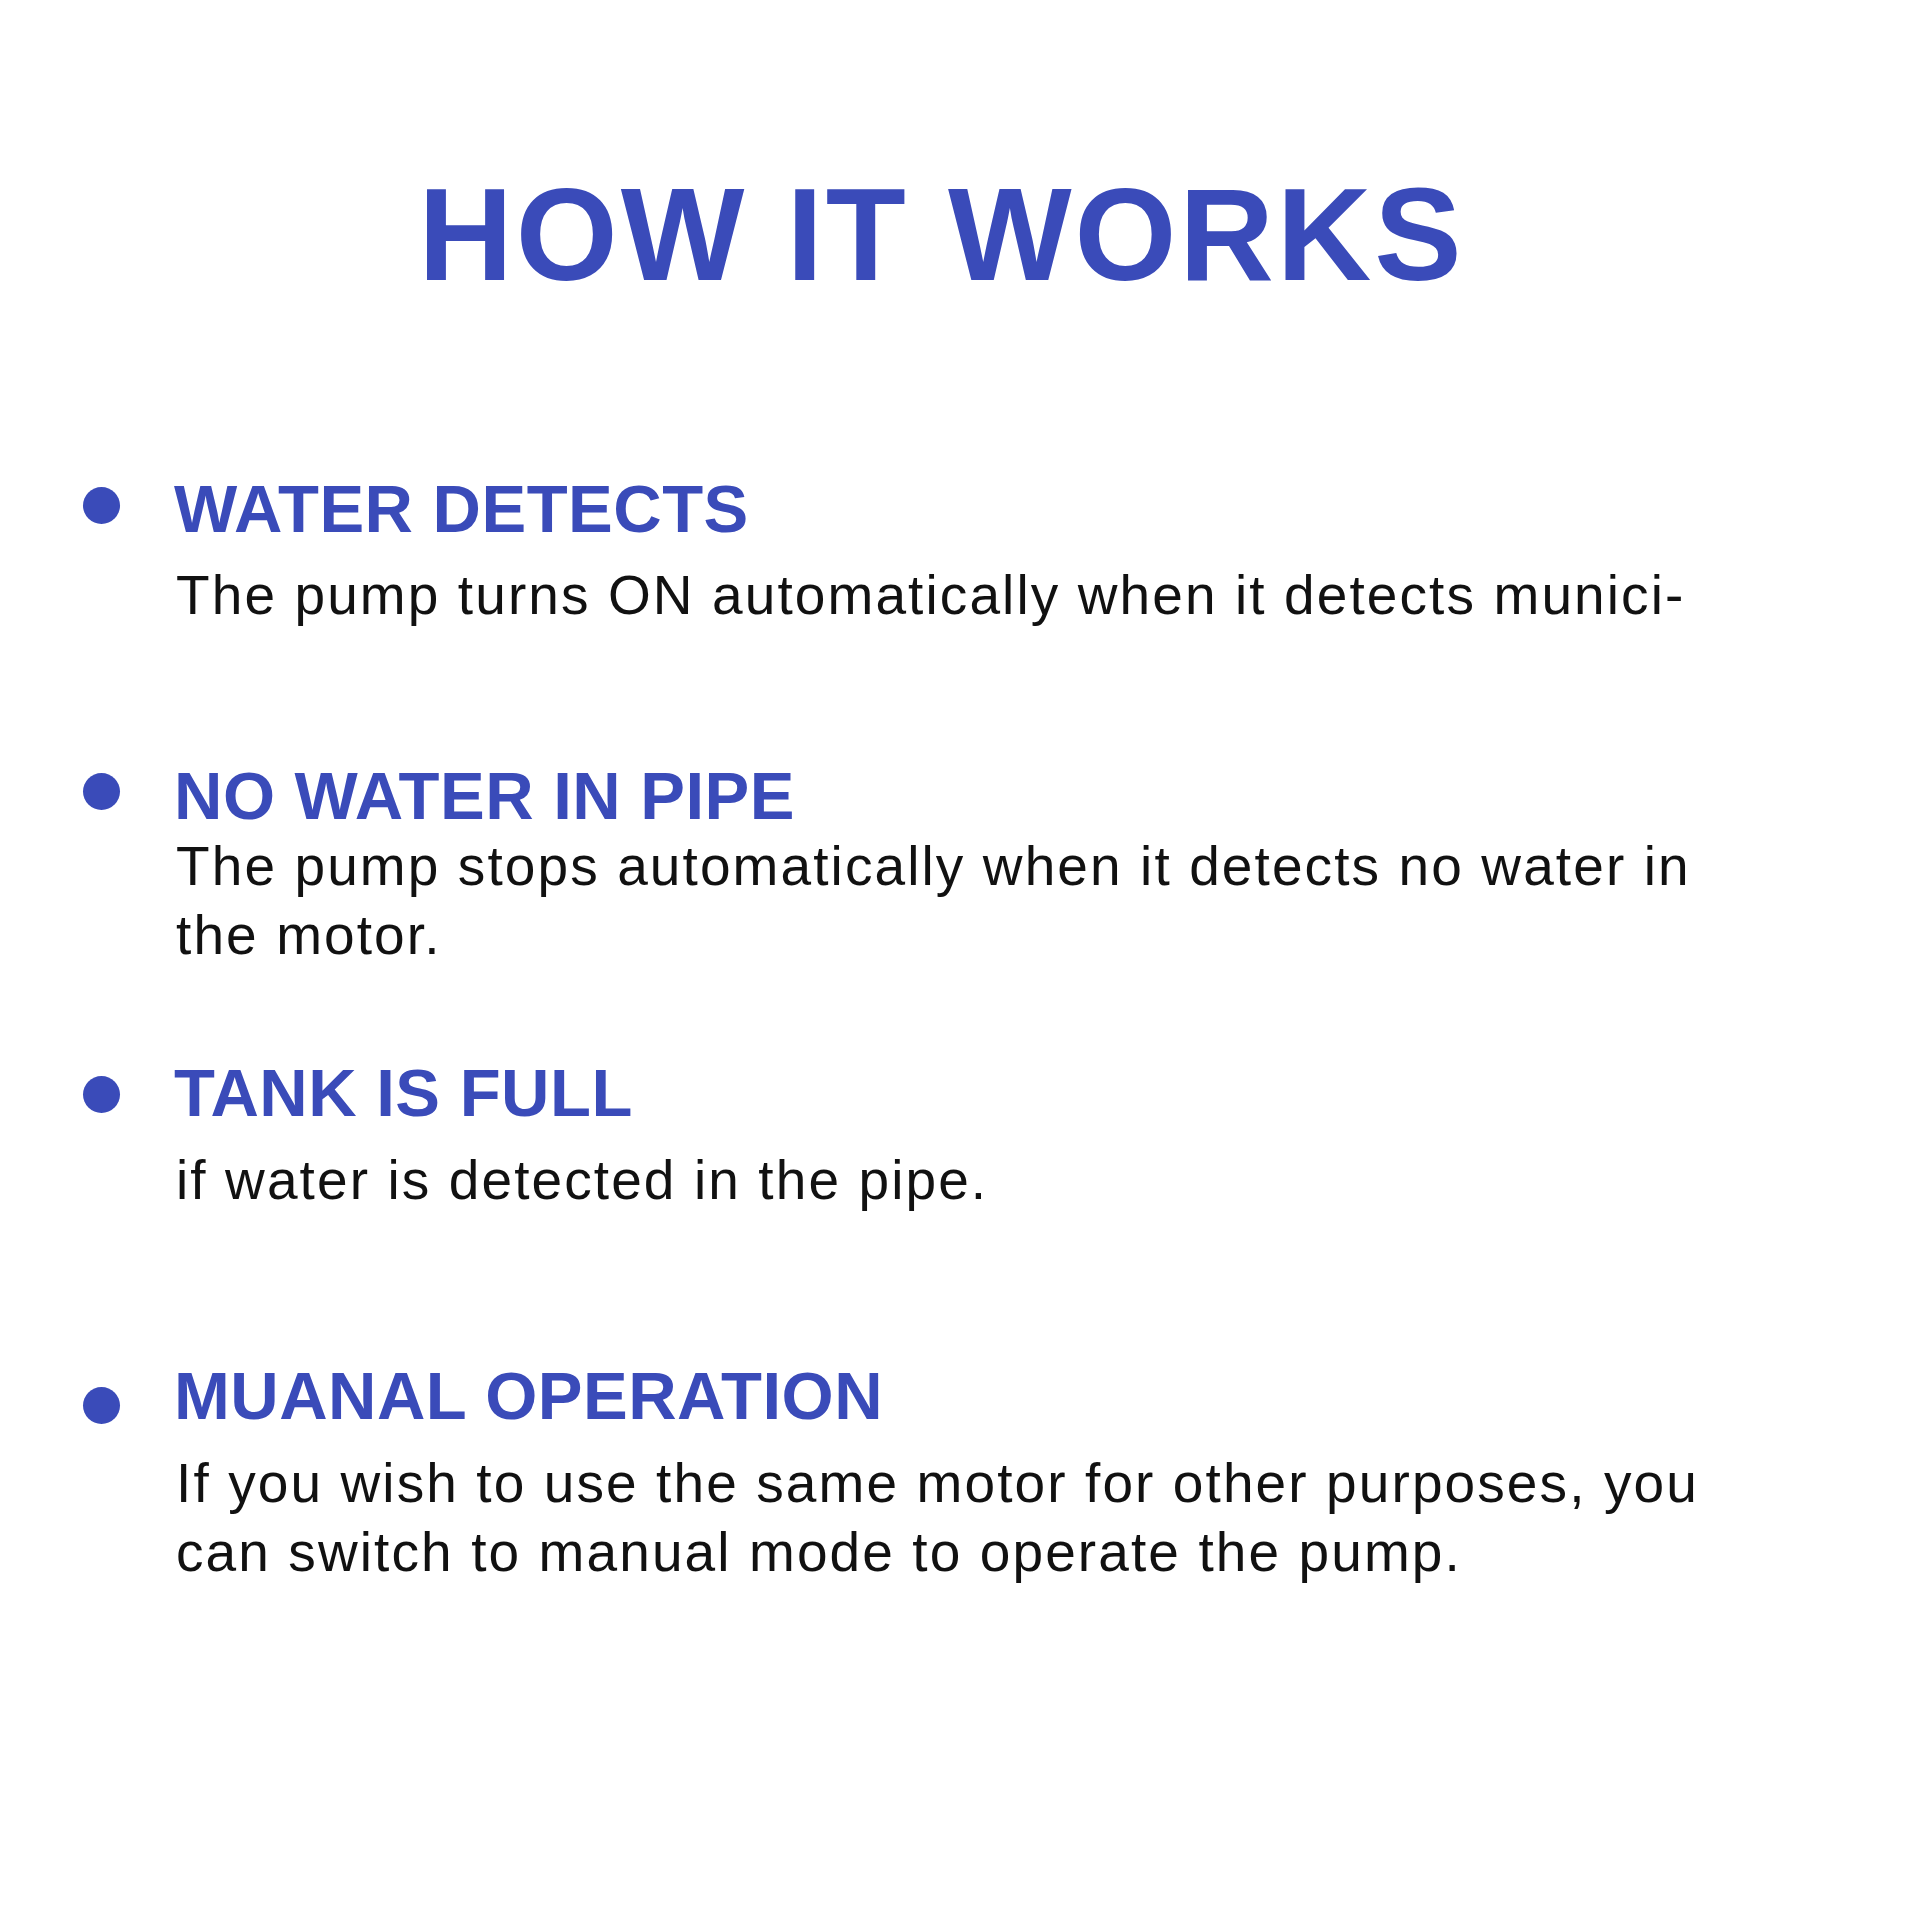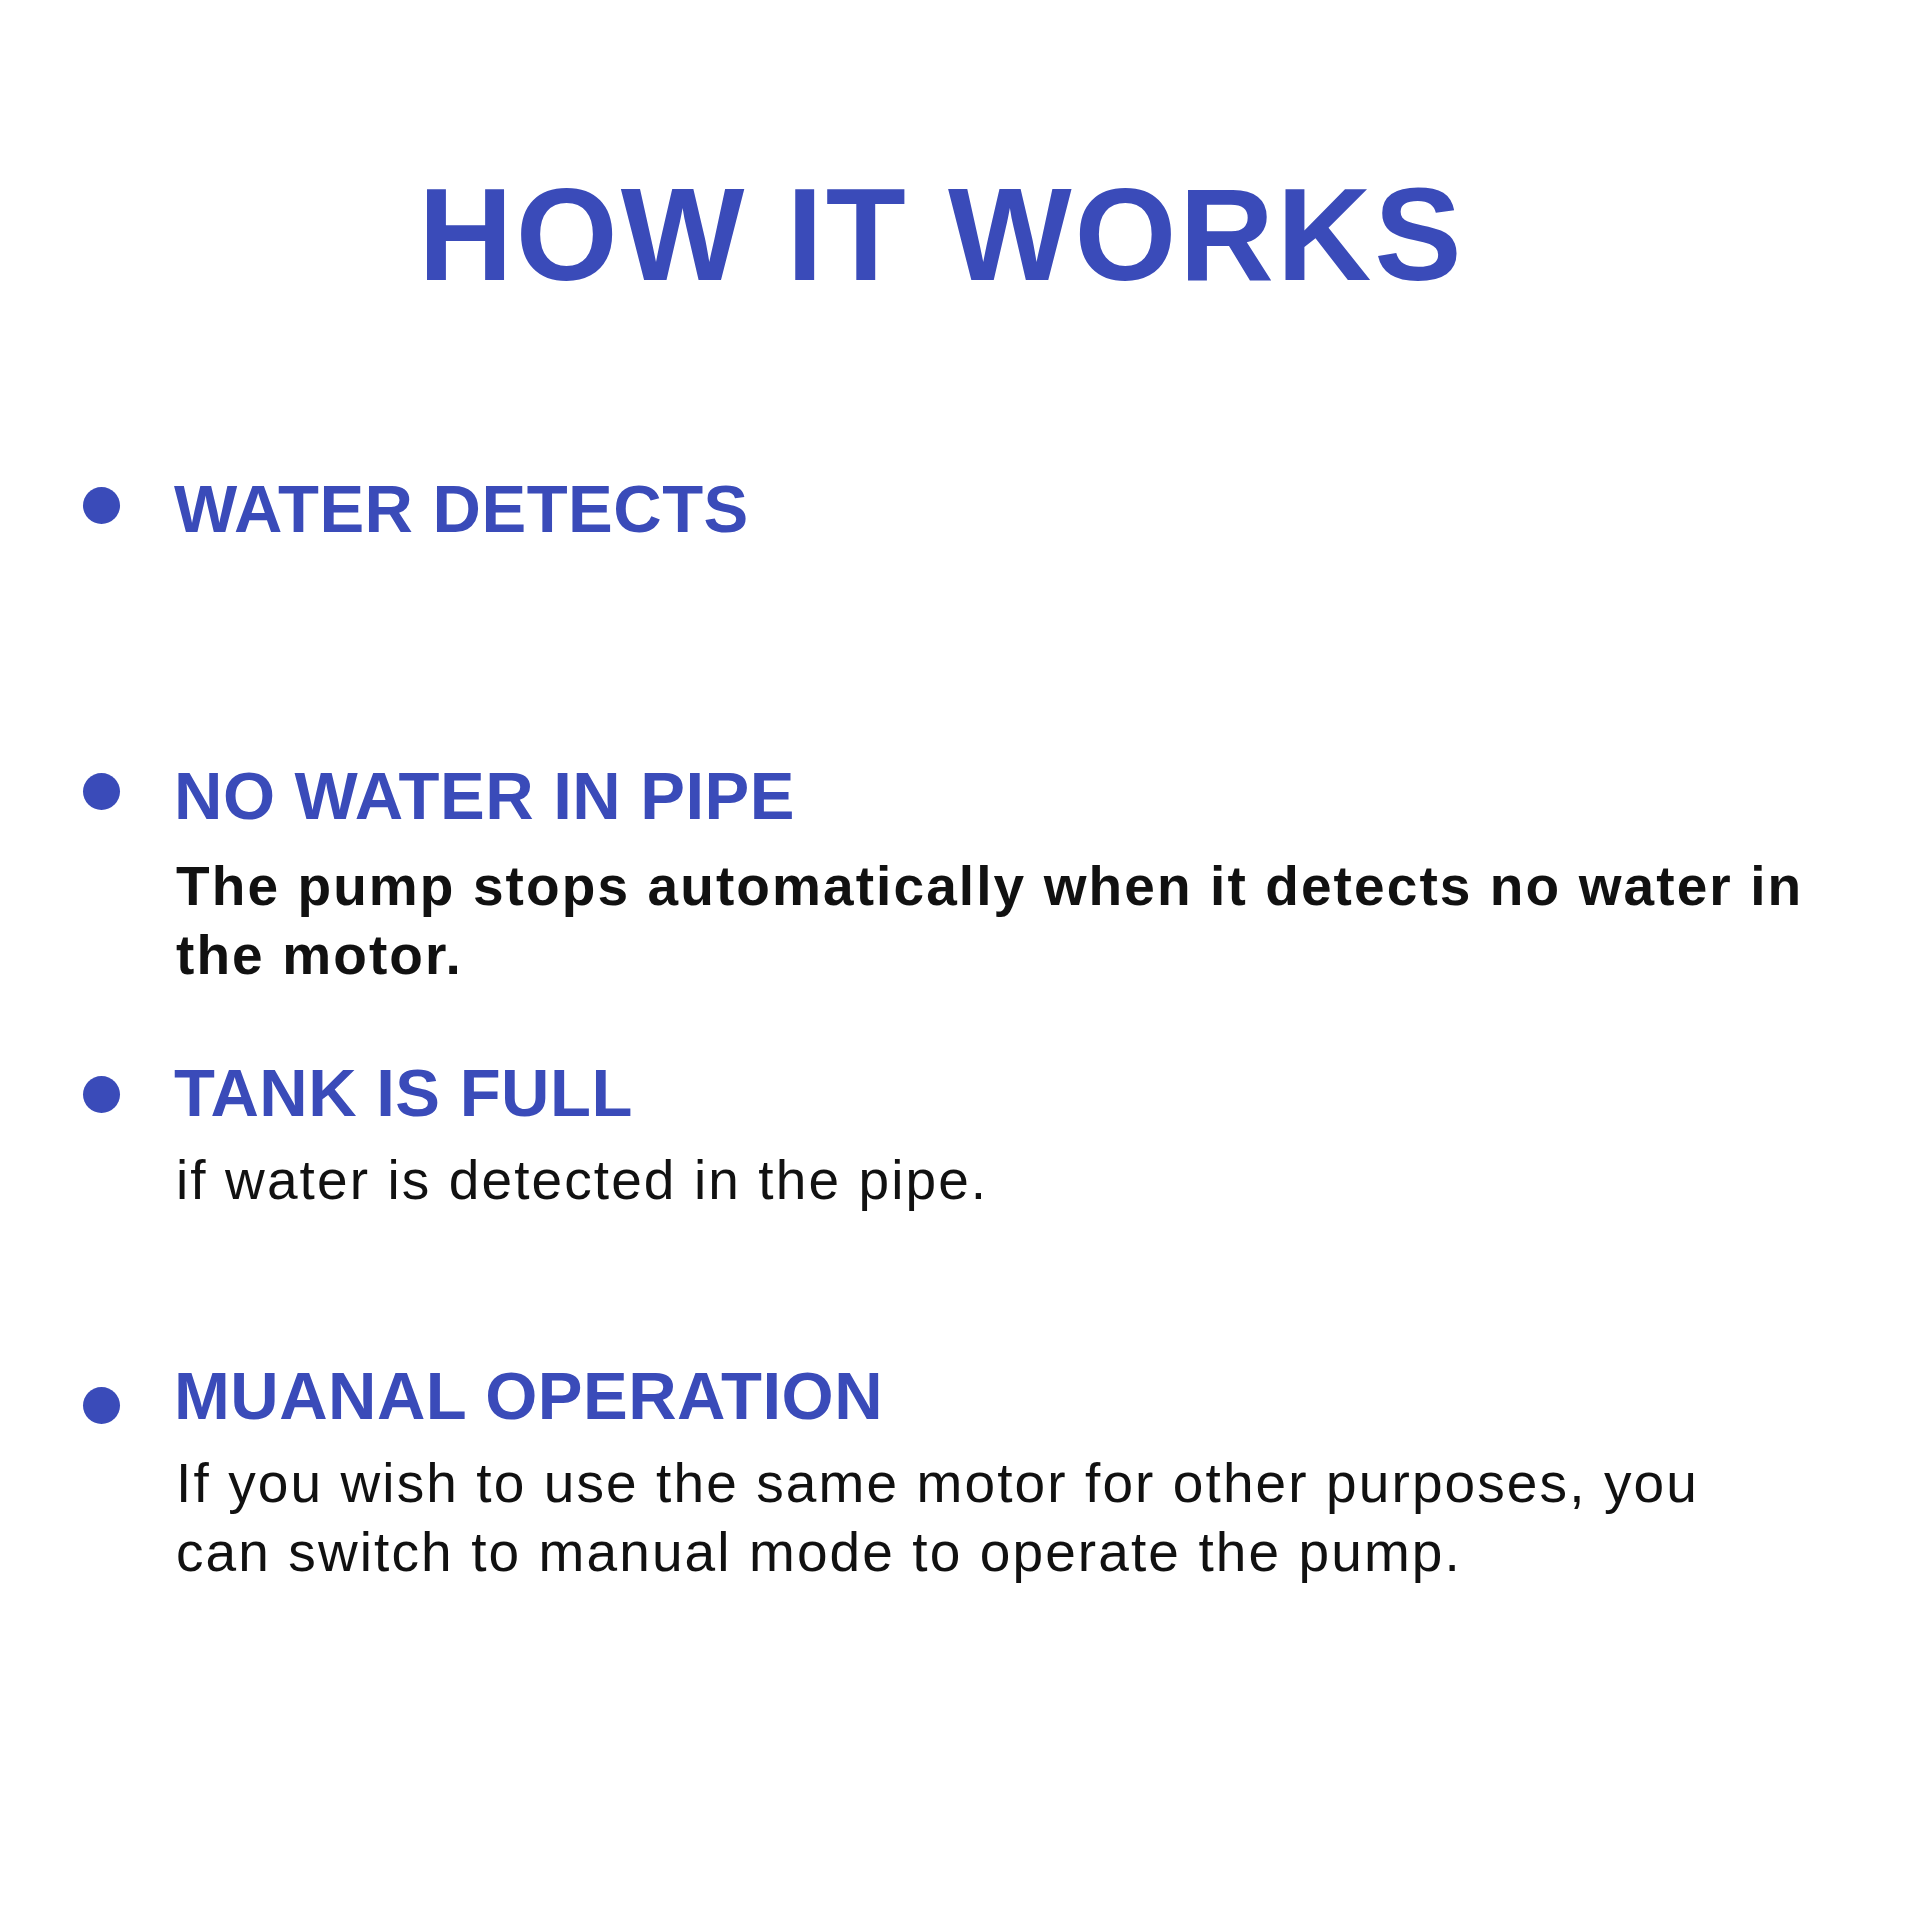--- a/index.html
+++ b/index.html
@@ -19,27 +19,28 @@
 </style>
 </head>
 <body>
 
 <h1 class="title">HOW IT WORKS</h1>
 
 <div class="section" style="top:0;">
   <div class="bullet" style="top:487px;"></div>
   <h2 class="heading" style="top:480px;">WATER DETECTS</h2>
   <p class="body" style="top:561px;">
+    <span>The pump turns ON automatically when it detects munici-</span>
   </p>
 </div>
 
 <div class="section" style="top:0;">
   <div class="bullet" style="top:773px;"></div>
   <h2 class="heading" style="top:767px;">NO WATER IN PIPE</h2>
-  <p class="body" style="top:852px;font-weight:bold;">
+  <p class="body" style="top:832px;">
     <span>The pump stops automatically when it detects no water in</span>
     <span>the motor.</span>
   </p>
 </div>
 
 <div class="section" style="top:0;">
   <div class="bullet" style="top:1076px;"></div>
   <h2 class="heading" style="top:1064px;">TANK IS FULL</h2>
   <p class="body" style="top:1146px;">
     <span>if water is detected in the pipe.</span>

